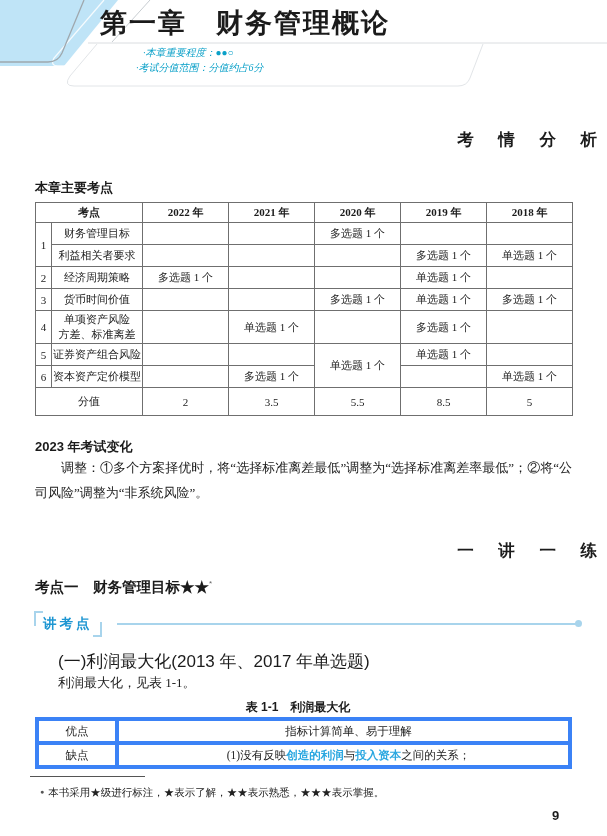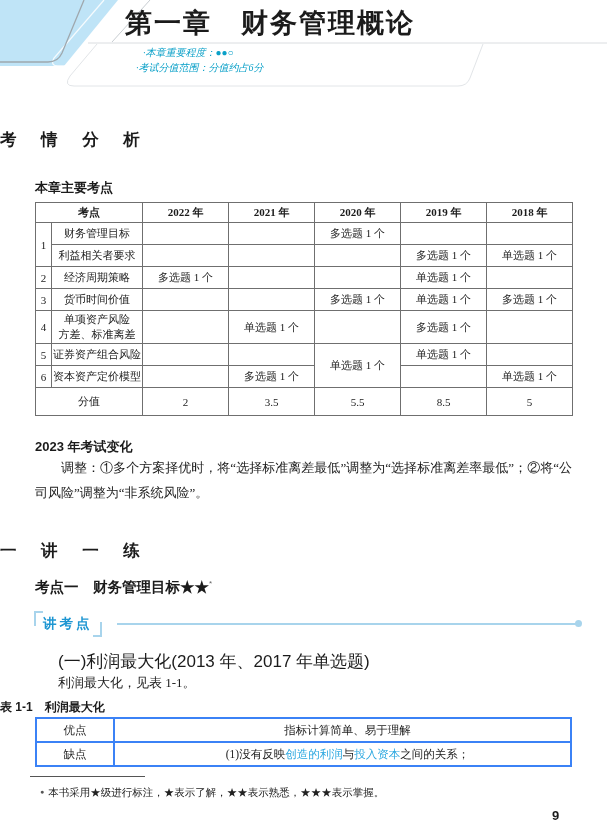--- a/index.html
+++ b/index.html
@@ -5,26 +5,26 @@
   html,body{margin:0;padding:0;background:#ffffff;}
   .page{position:relative;width:607px;height:836px;background:#fff;overflow:hidden;
         font-family:"Liberation Serif", serif;color:#1b1b1b;}
   .hei{font-family:"Liberation Sans", sans-serif;}
 
   
   .decor{position:absolute;top:0;left:0;width:607px;height:100px;z-index:0;}
 
   .chapter-title{position:absolute;top:5px;left:0;width:490px;text-align:center;
       font-family:"Liberation Sans", sans-serif;font-weight:bold;font-size:27px;
-      letter-spacing:2px;z-index:2;padding-left:25px;}
+      letter-spacing:2px;z-index:2;}
   .notes{position:absolute;top:45px;left:143px;z-index:2;color:#0aa0c8;
       font-style:italic;font-size:10px;line-height:15px;}
   .notes .n2{margin-left:-7px;}
 
-  .section-heading{position:absolute;left:0;width:607px;text-align:left;
+  .section-heading{position:absolute;left:0;width:607px;text-align:right;
       font-weight:bold;font-size:16.5px;letter-spacing:10px;}
   .h-exam{top:129px;}
   .h-lecture{top:540px;}
 
   .sub-bold{position:absolute;left:35px;font-weight:bold;font-size:13px;}
   .h-keypoints{top:179px;}
   .h-changes{top:438px;}
 
   table{border-collapse:collapse;table-layout:fixed;}
   .exam-table{position:absolute;top:202px;left:35px;width:537px;font-size:11px;}
@@ -47,29 +47,29 @@
       border-left:2px solid #a8d4ec;border-top:2px solid #a8d4ec;}
   .br-br{position:absolute;bottom:-1px;right:-1px;width:7px;height:13px;
       border-right:2px solid #a8d4ec;border-bottom:2px solid #a8d4ec;}
   .lb-line{position:absolute;top:11px;left:82px;width:460px;height:1.6px;
       background:#a8d4ec;}
   .lb-dot{position:absolute;top:8px;left:540px;width:7px;height:7px;
       border-radius:50%;background:#a8d4ec;}
 
   .sub1-title{position:absolute;top:650px;left:58px;font-weight:normal;font-size:17px;}
   .sub1-text{position:absolute;top:674px;left:58px;font-size:13px;}
-  .tbl-caption{position:absolute;top:699px;left:0;width:596px;
+  .tbl-caption{position:absolute;top:699px;left:0;width:596px;text-align:center;
       font-weight:bold;font-size:12px;}
 
   .profit-table{position:absolute;top:717px;left:35px;width:537px;font-size:11.5px;}
-  .profit-table td{border:2px solid #3b82f6;padding:0;}
+  .profit-table td{border:4px solid #3b82f6;padding:0;}
   .profit-table .lbl{width:76px;text-align:center;font-family:"Liberation Sans",sans-serif;}
   .profit-table .cnt{text-align:center;padding-left:10px;margin-top:24px;}
   .pr{height:24px;}
-  .hl{color:#2aa7e0;font-weight:normal;}
+  .hl{color:#2aa7e0;font-weight:bold;}
 
   .foot-rule{position:absolute;top:776px;left:30px;width:115px;height:1px;background:#555;}
   .footnote{position:absolute;top:786px;left:40px;font-size:10.5px;color:#222;}
   .footnote .mark{font-size:7px;vertical-align:2px;color:#555;padding-right:4px;}
   .page-number{position:absolute;top:808px;left:552px;font-size:13px;font-weight:bold;
       font-family:"Liberation Sans",sans-serif;}
 </style>
 </head>
 <body>
 

